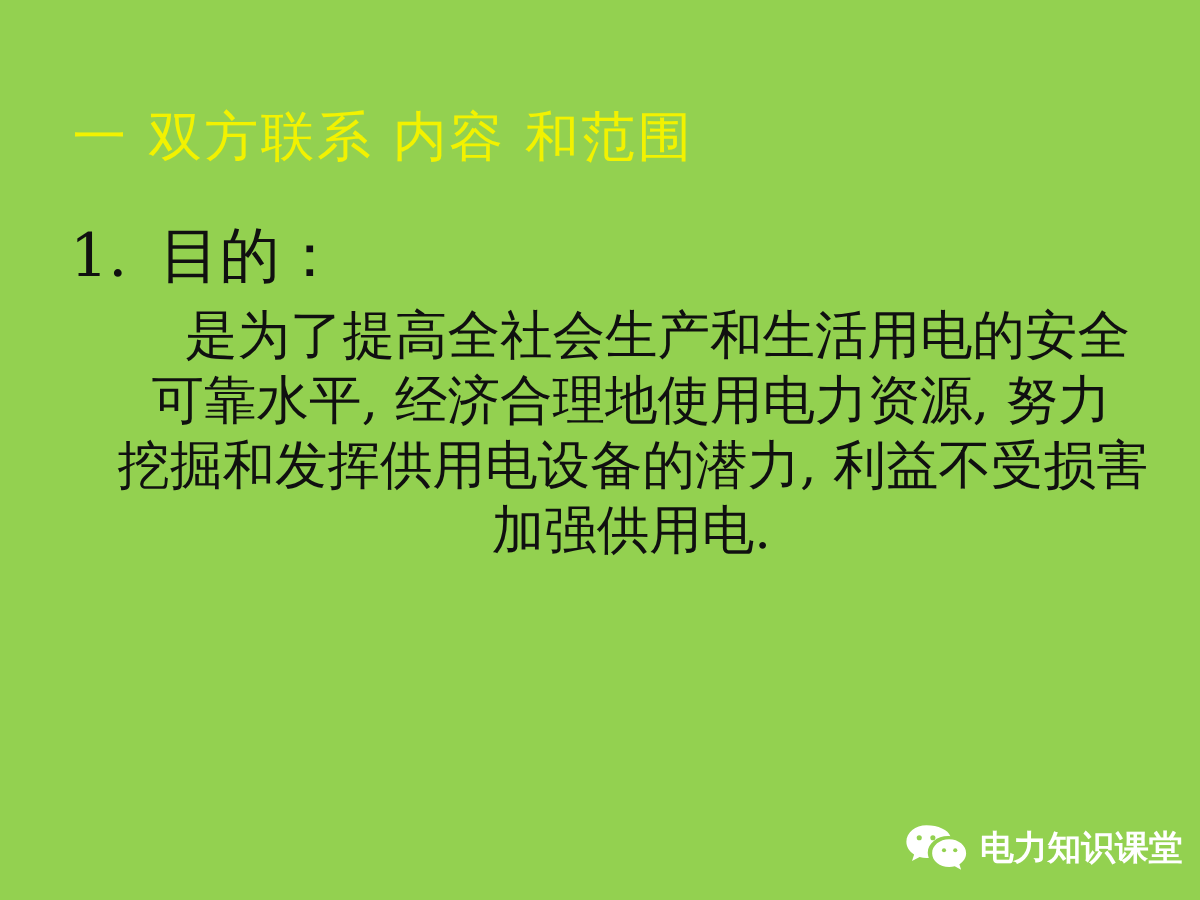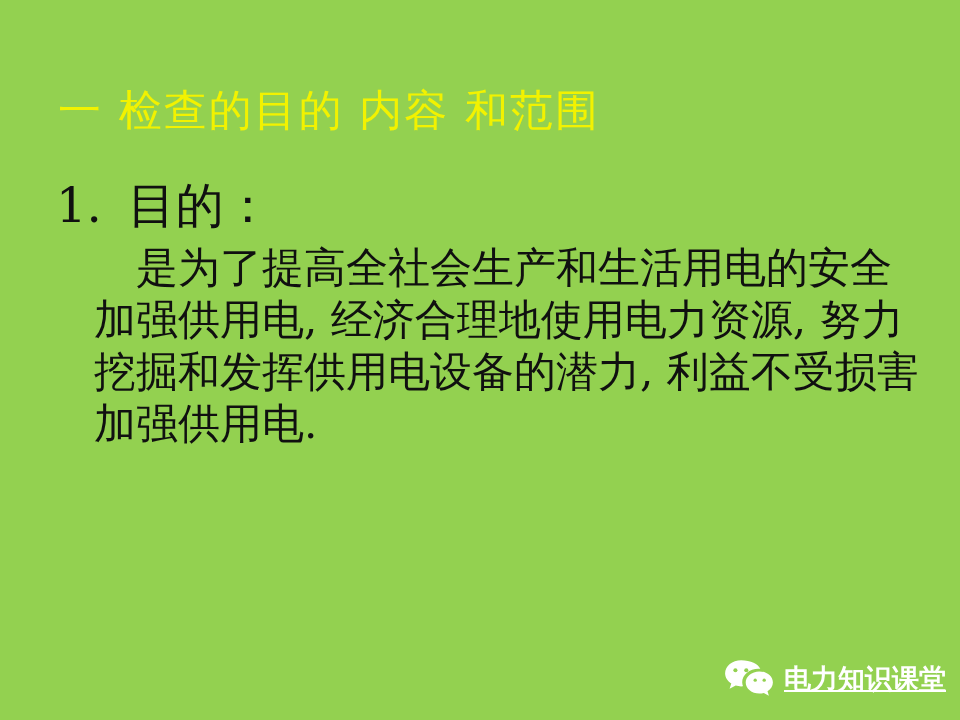--- a/index.html
+++ b/index.html
@@ -68,20 +68,21 @@
     margin-top: 10px;
     padding-left: 38px;
     font-family: "DejaVu Serif", "Liberation Serif", serif;
     font-size: 42px;
     line-height: 52px;
     color: #101010;
   }
 
   .para-line {
     white-space: nowrap;
+    text-align: center;
   }
 
   .para-line.first {
     text-indent: 42px;
   }
 
   
   .watermark {
     position: absolute;
     right: 14px;
@@ -98,39 +99,38 @@
   }
 
   .watermark-text {
     font-family: "DejaVu Sans", "Liberation Sans", sans-serif;
     font-size: 27px;
     font-weight: bold;
     color: #ffffff;
     letter-spacing: 0px;
     line-height: 1;
     white-space: nowrap;
-    text-decoration: underline;
   }
 </style>
 </head>
 <body>
 
 <div class="slide">
 
-  <h1 class="slide-title">一  检查的目的  内容  和范围</h1>
+  <h1 class="slide-title">一  双方联系  内容  和范围</h1>
 
   <div class="body-block">
 
     <div class="item-line">
       <span class="item-number">1.</span><span class="item-label">目的：</span>
     </div>
 
     <div class="paragraph">
       <div class="para-line first">是为了提高全社会生产和生活用电的安全</div>
-      <div class="para-line">加强供用电, 经济合理地使用电力资源, 努力</div>
+      <div class="para-line">可靠水平, 经济合理地使用电力资源, 努力</div>
       <div class="para-line">挖掘和发挥供用电设备的潜力, 利益不受损害</div>
       <div class="para-line">加强供用电.</div>
     </div>
 
   </div>
 
   <div class="watermark">
     <span class="wechat-icon-wrap">
       <svg class="wechat-icon" viewBox="0 0 52 40" xmlns="http://www.w3.org/2000/svg" aria-hidden="true">
 

